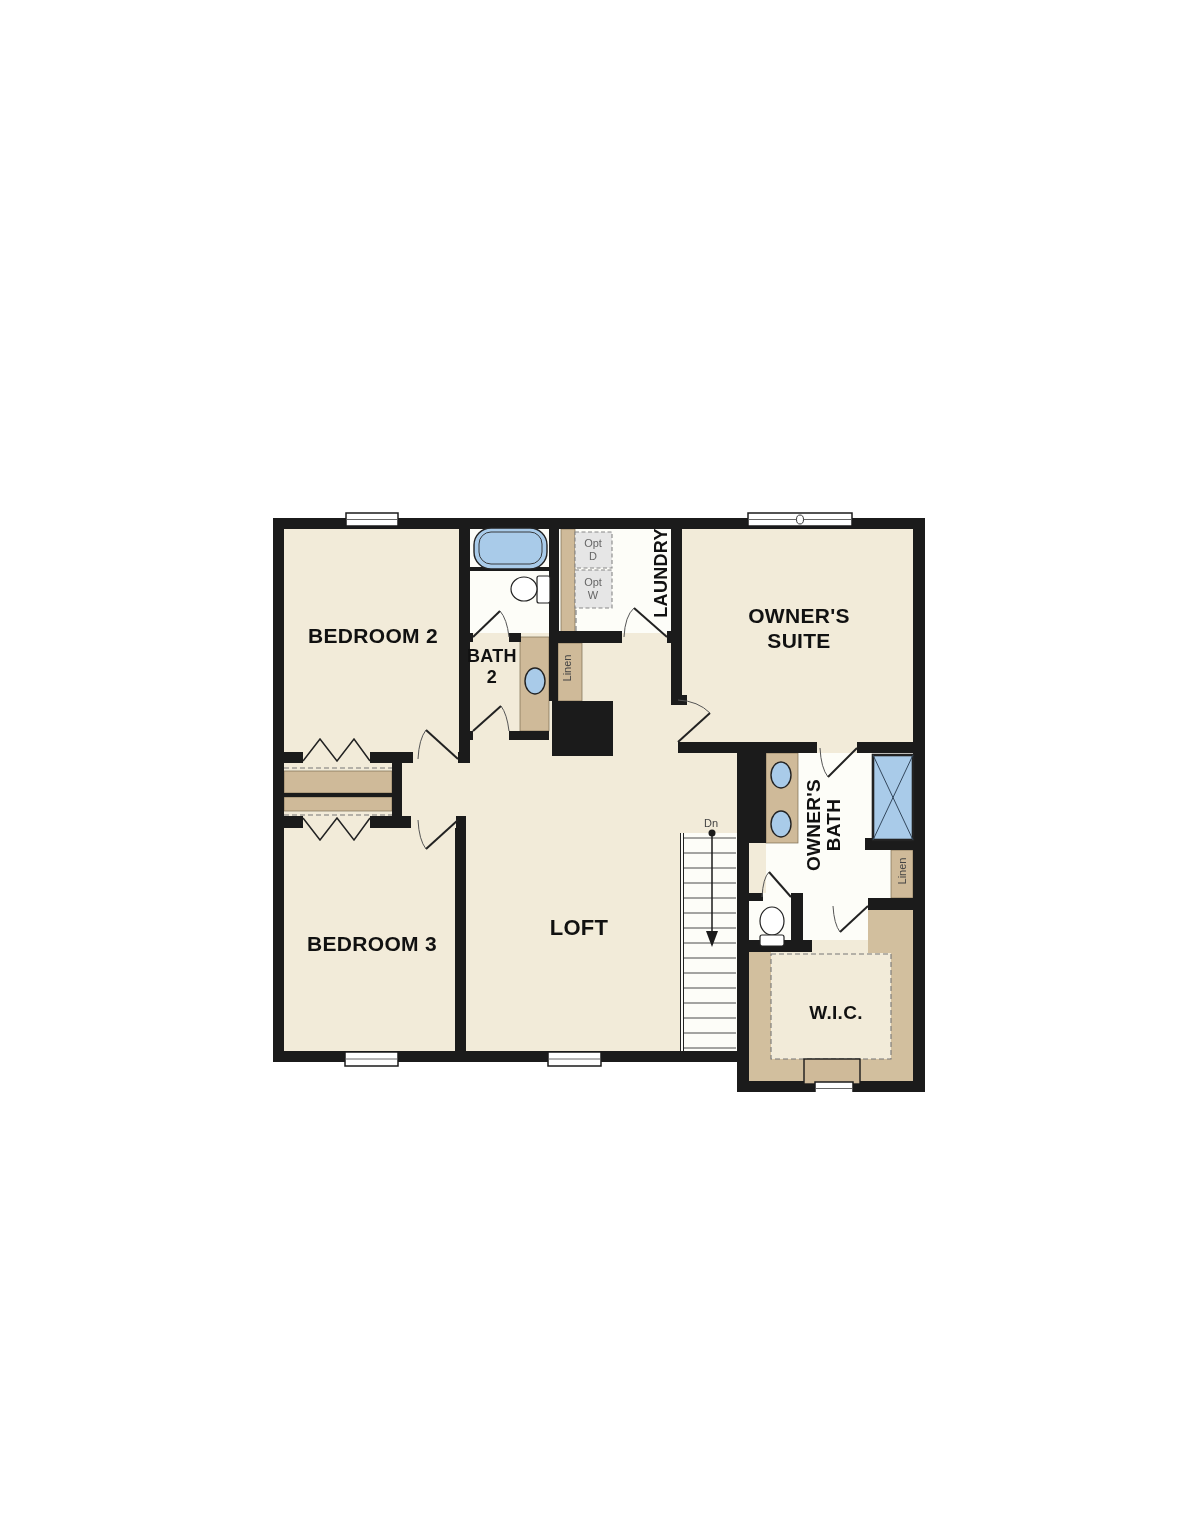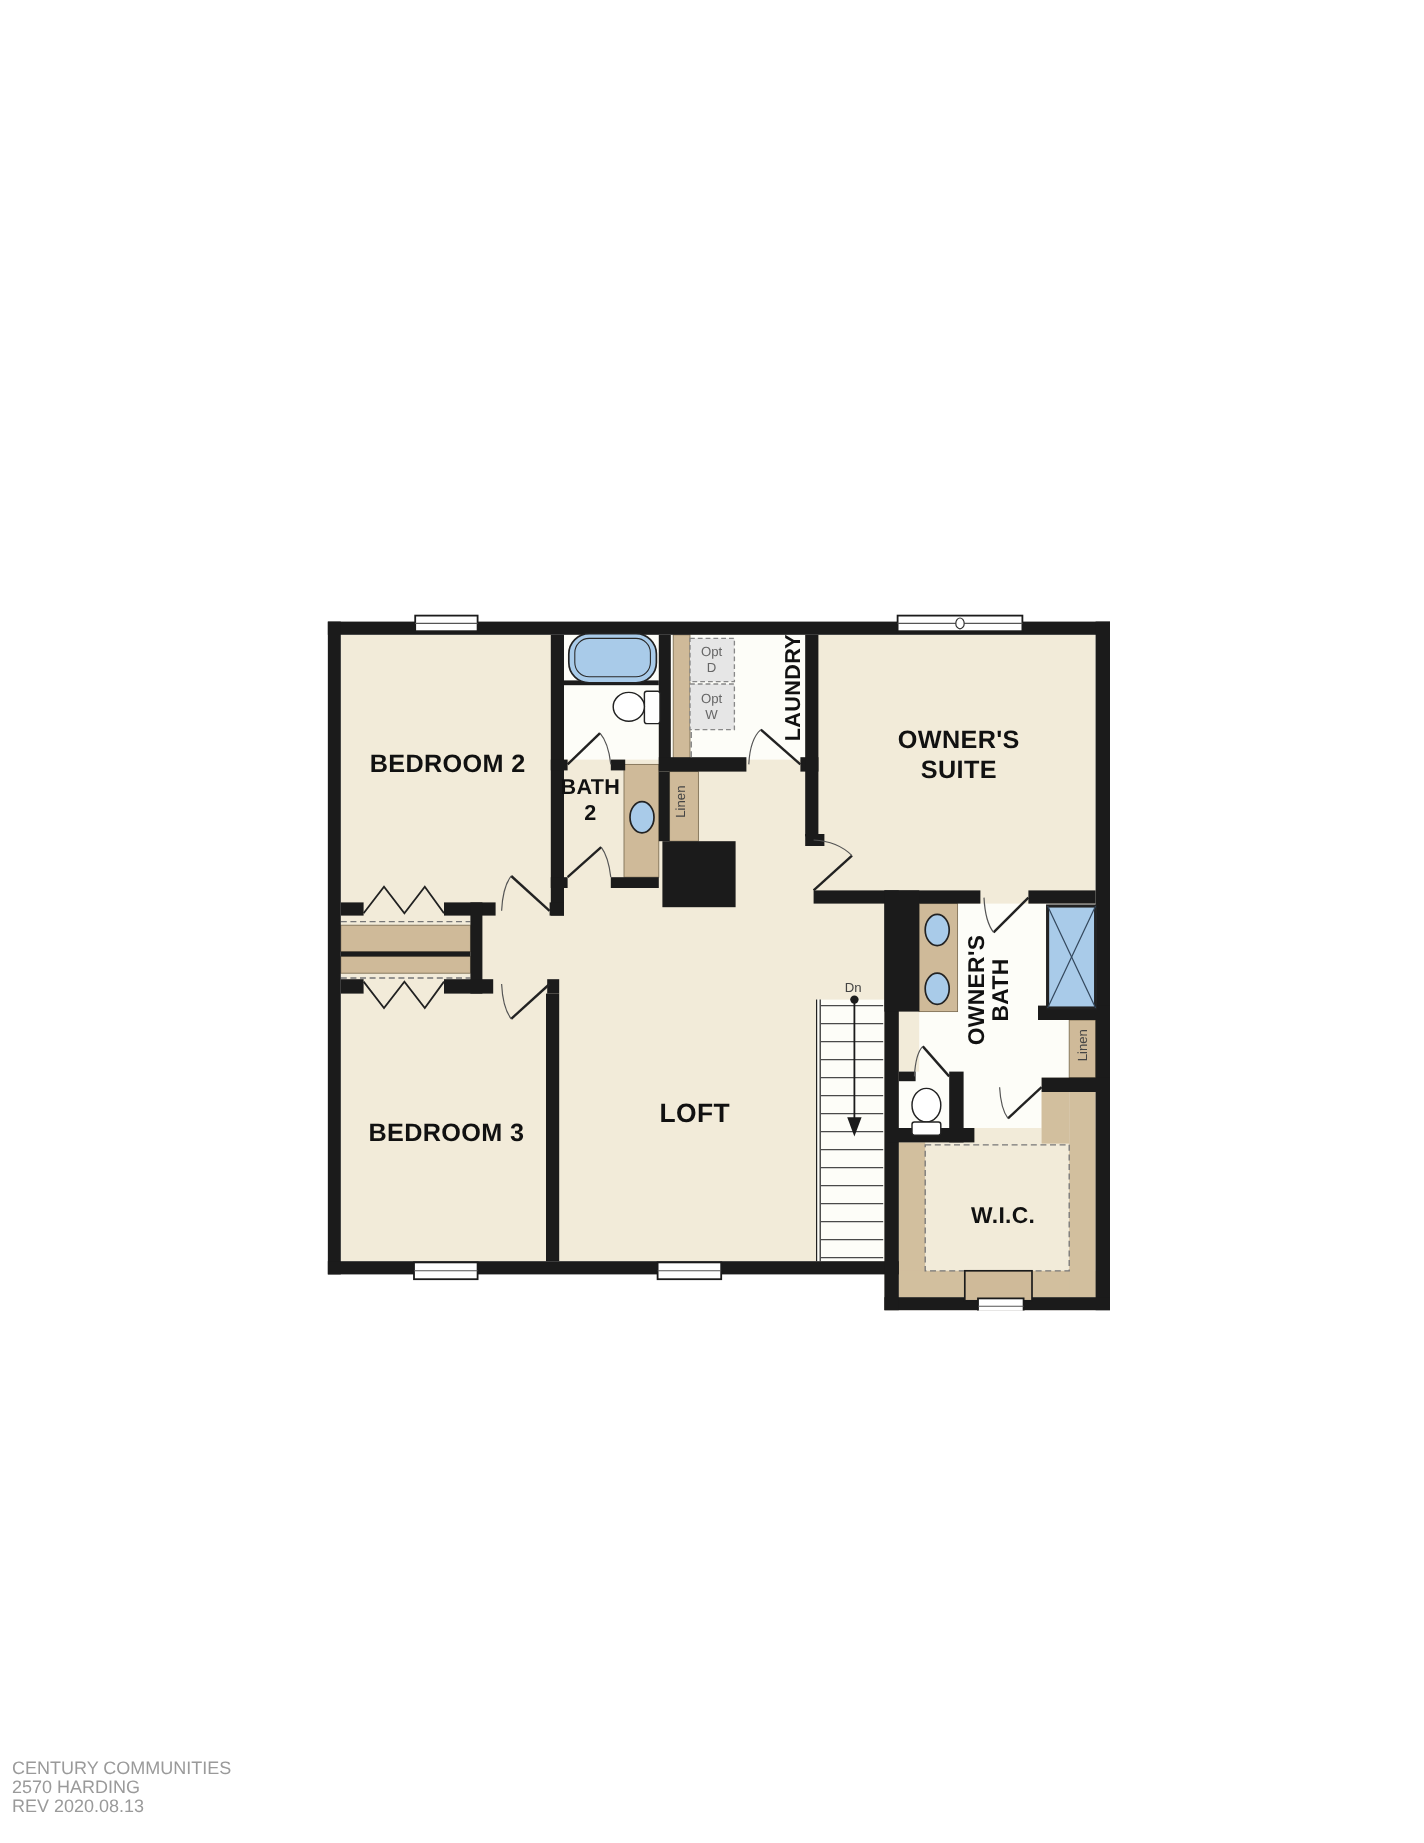--- a/index.html
+++ b/index.html
@@ -237,19 +237,14 @@
     <text class="lbl-s" x="573" y="313" text-anchor="middle" transform="rotate(-90 567 313)">BATH</text>
     <text class="lbl" x="306" y="417" text-anchor="middle" style="font-size:22px">LOFT</text>
     <text class="lbl-s" x="563" y="501" text-anchor="middle">W.I.C.</text>
 
     <text class="tiny" x="297" y="157" text-anchor="middle" transform="rotate(-90 294 153)">Linen</text>
     <text class="tiny" x="632" y="360" text-anchor="middle" transform="rotate(-90 629 356)">Linen</text>
     <text class="tiny" x="438" y="309" text-anchor="middle">Dn</text>
   </svg>
 
 
-  <div class="footer">
-    <div>CENTURY COMMUNITIES</div>
-    <div>2570 HARDING</div>
-    <div>REV 2020.08.13</div>
-  </div>
 
 </div>
 
 </body></html>

